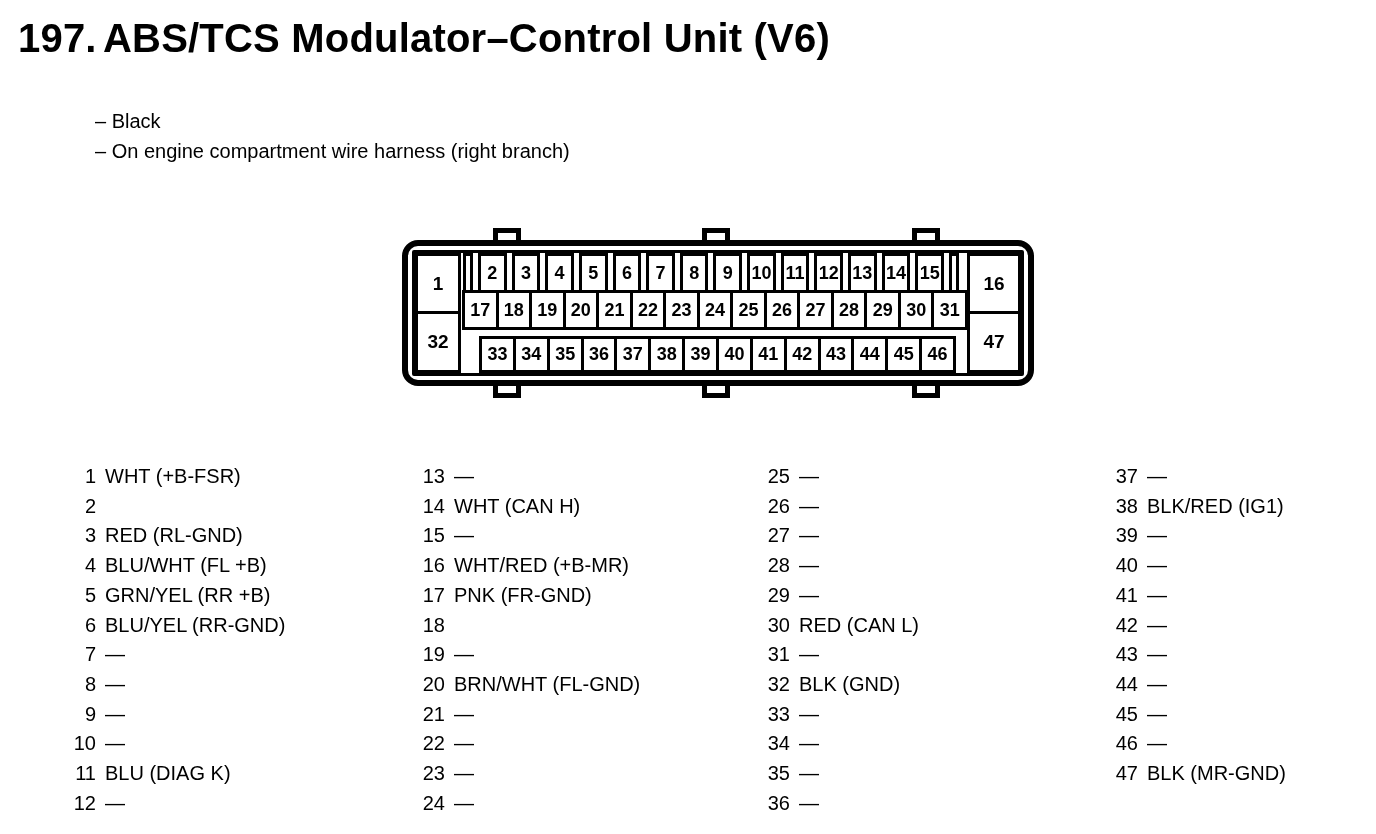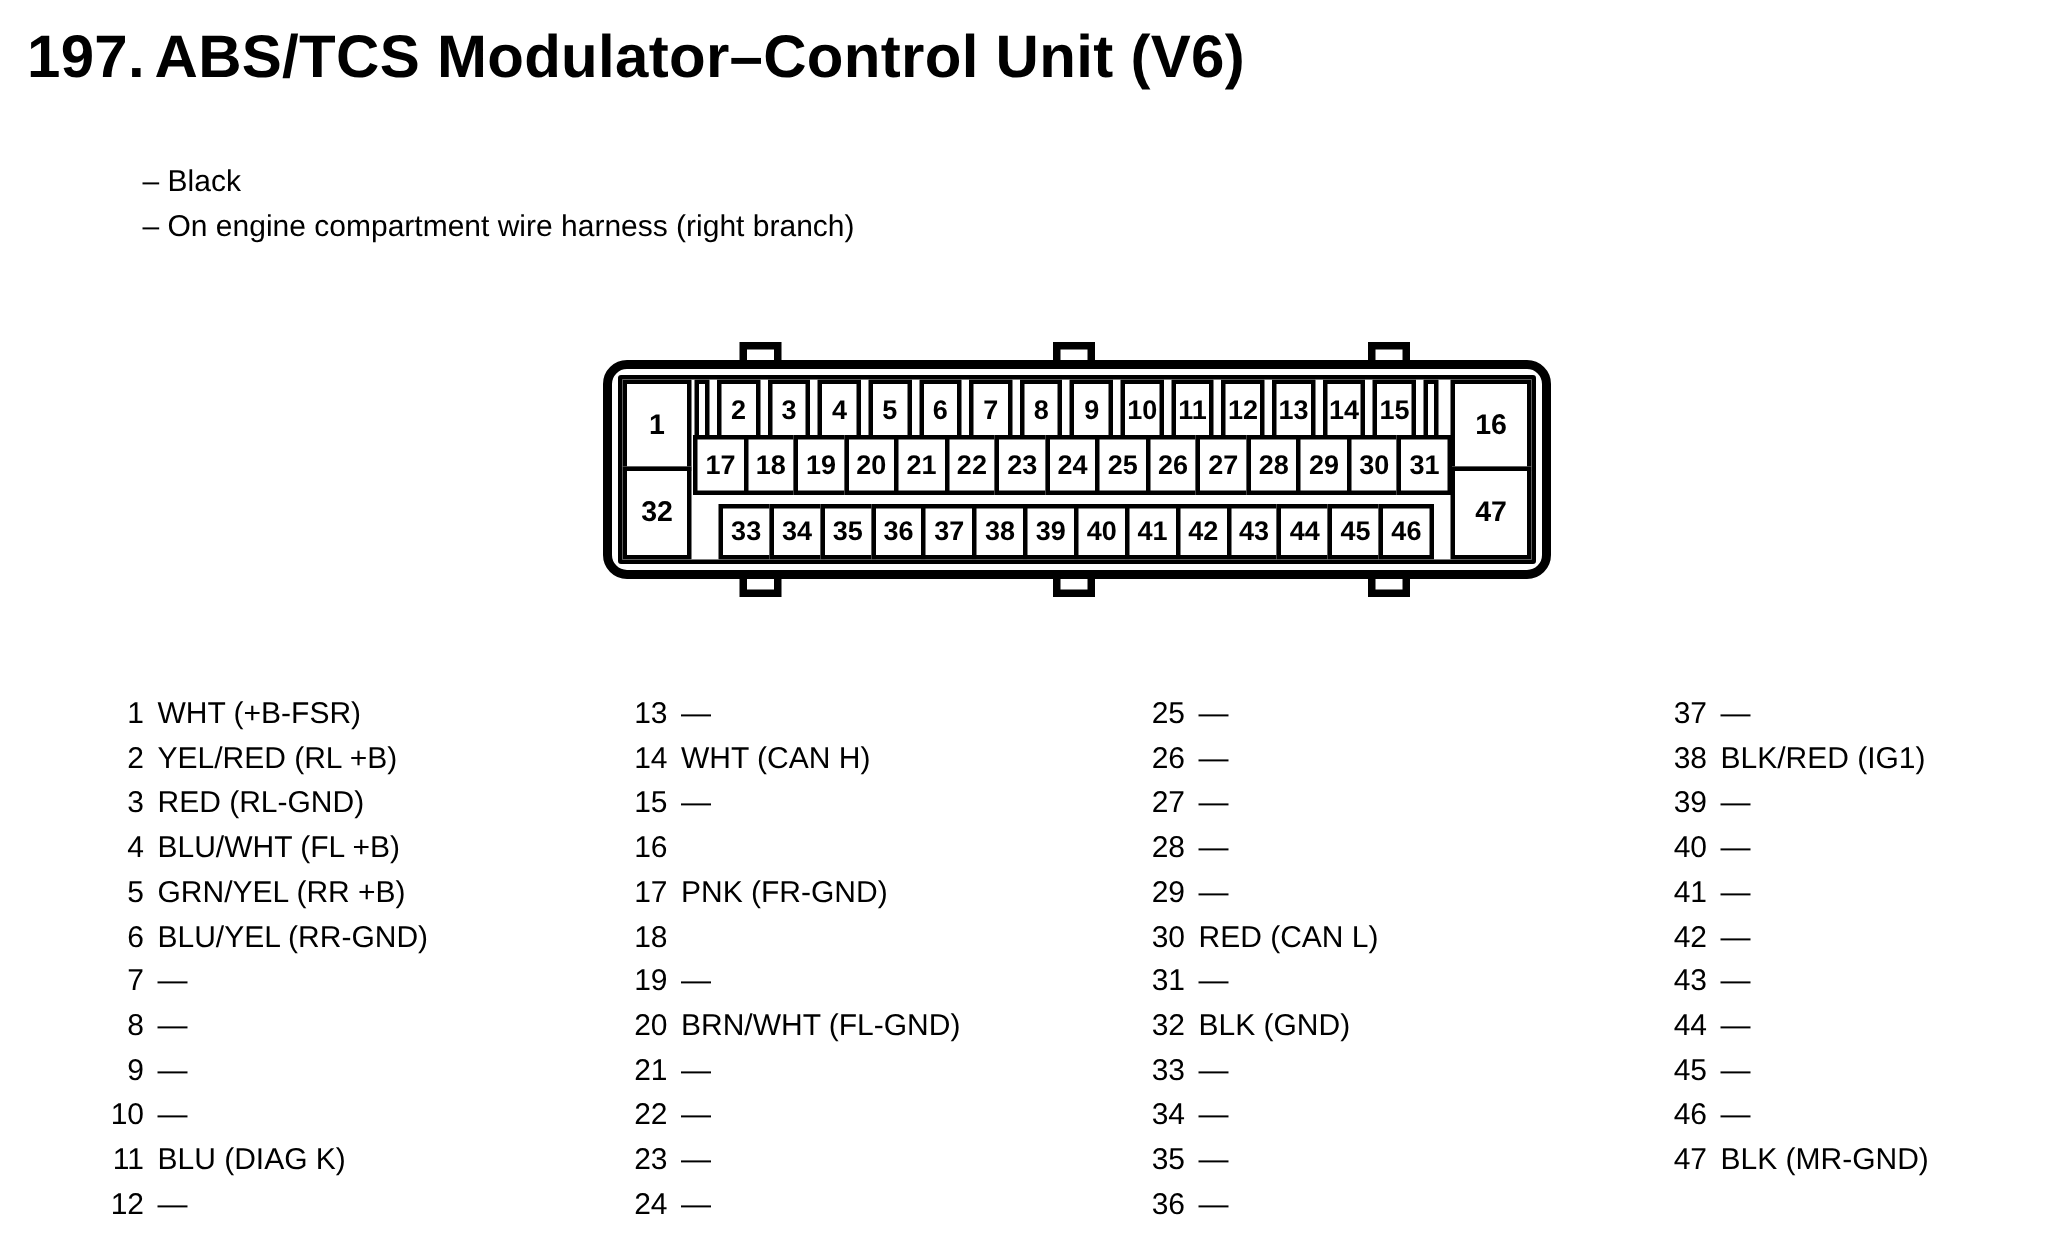--- a/index.html
+++ b/index.html
@@ -131,21 +131,20 @@
   </div>
 
   <div id="pinlist">
       <div class="pin-col pin-col-0">
         <div class="pin-row">
           <span class="pin-num">1</span>
           <span class="pin-desc">WHT (+B-FSR)</span>
         </div>
         <div class="pin-row">
           <span class="pin-num">2</span>
-          <span class="pin-desc">YEL/RED (RL +B)</span>
         </div>
         <div class="pin-row">
           <span class="pin-num">3</span>
           <span class="pin-desc">RED (RL-GND)</span>
         </div>
         <div class="pin-row">
           <span class="pin-num">4</span>
           <span class="pin-desc">BLU/WHT (FL +B)</span>
         </div>
         <div class="pin-row">
@@ -189,20 +188,21 @@
         <div class="pin-row">
           <span class="pin-num">14</span>
           <span class="pin-desc">WHT (CAN H)</span>
         </div>
         <div class="pin-row">
           <span class="pin-num">15</span>
           <span class="pin-desc">—</span>
         </div>
         <div class="pin-row">
           <span class="pin-num">16</span>
+          <span class="pin-desc">WHT/RED (+B-MR)</span>
         </div>
         <div class="pin-row">
           <span class="pin-num">17</span>
           <span class="pin-desc">PNK (FR-GND)</span>
         </div>
         <div class="pin-row">
           <span class="pin-num">18</span>
         </div>
         <div class="pin-row">
           <span class="pin-num">19</span>

